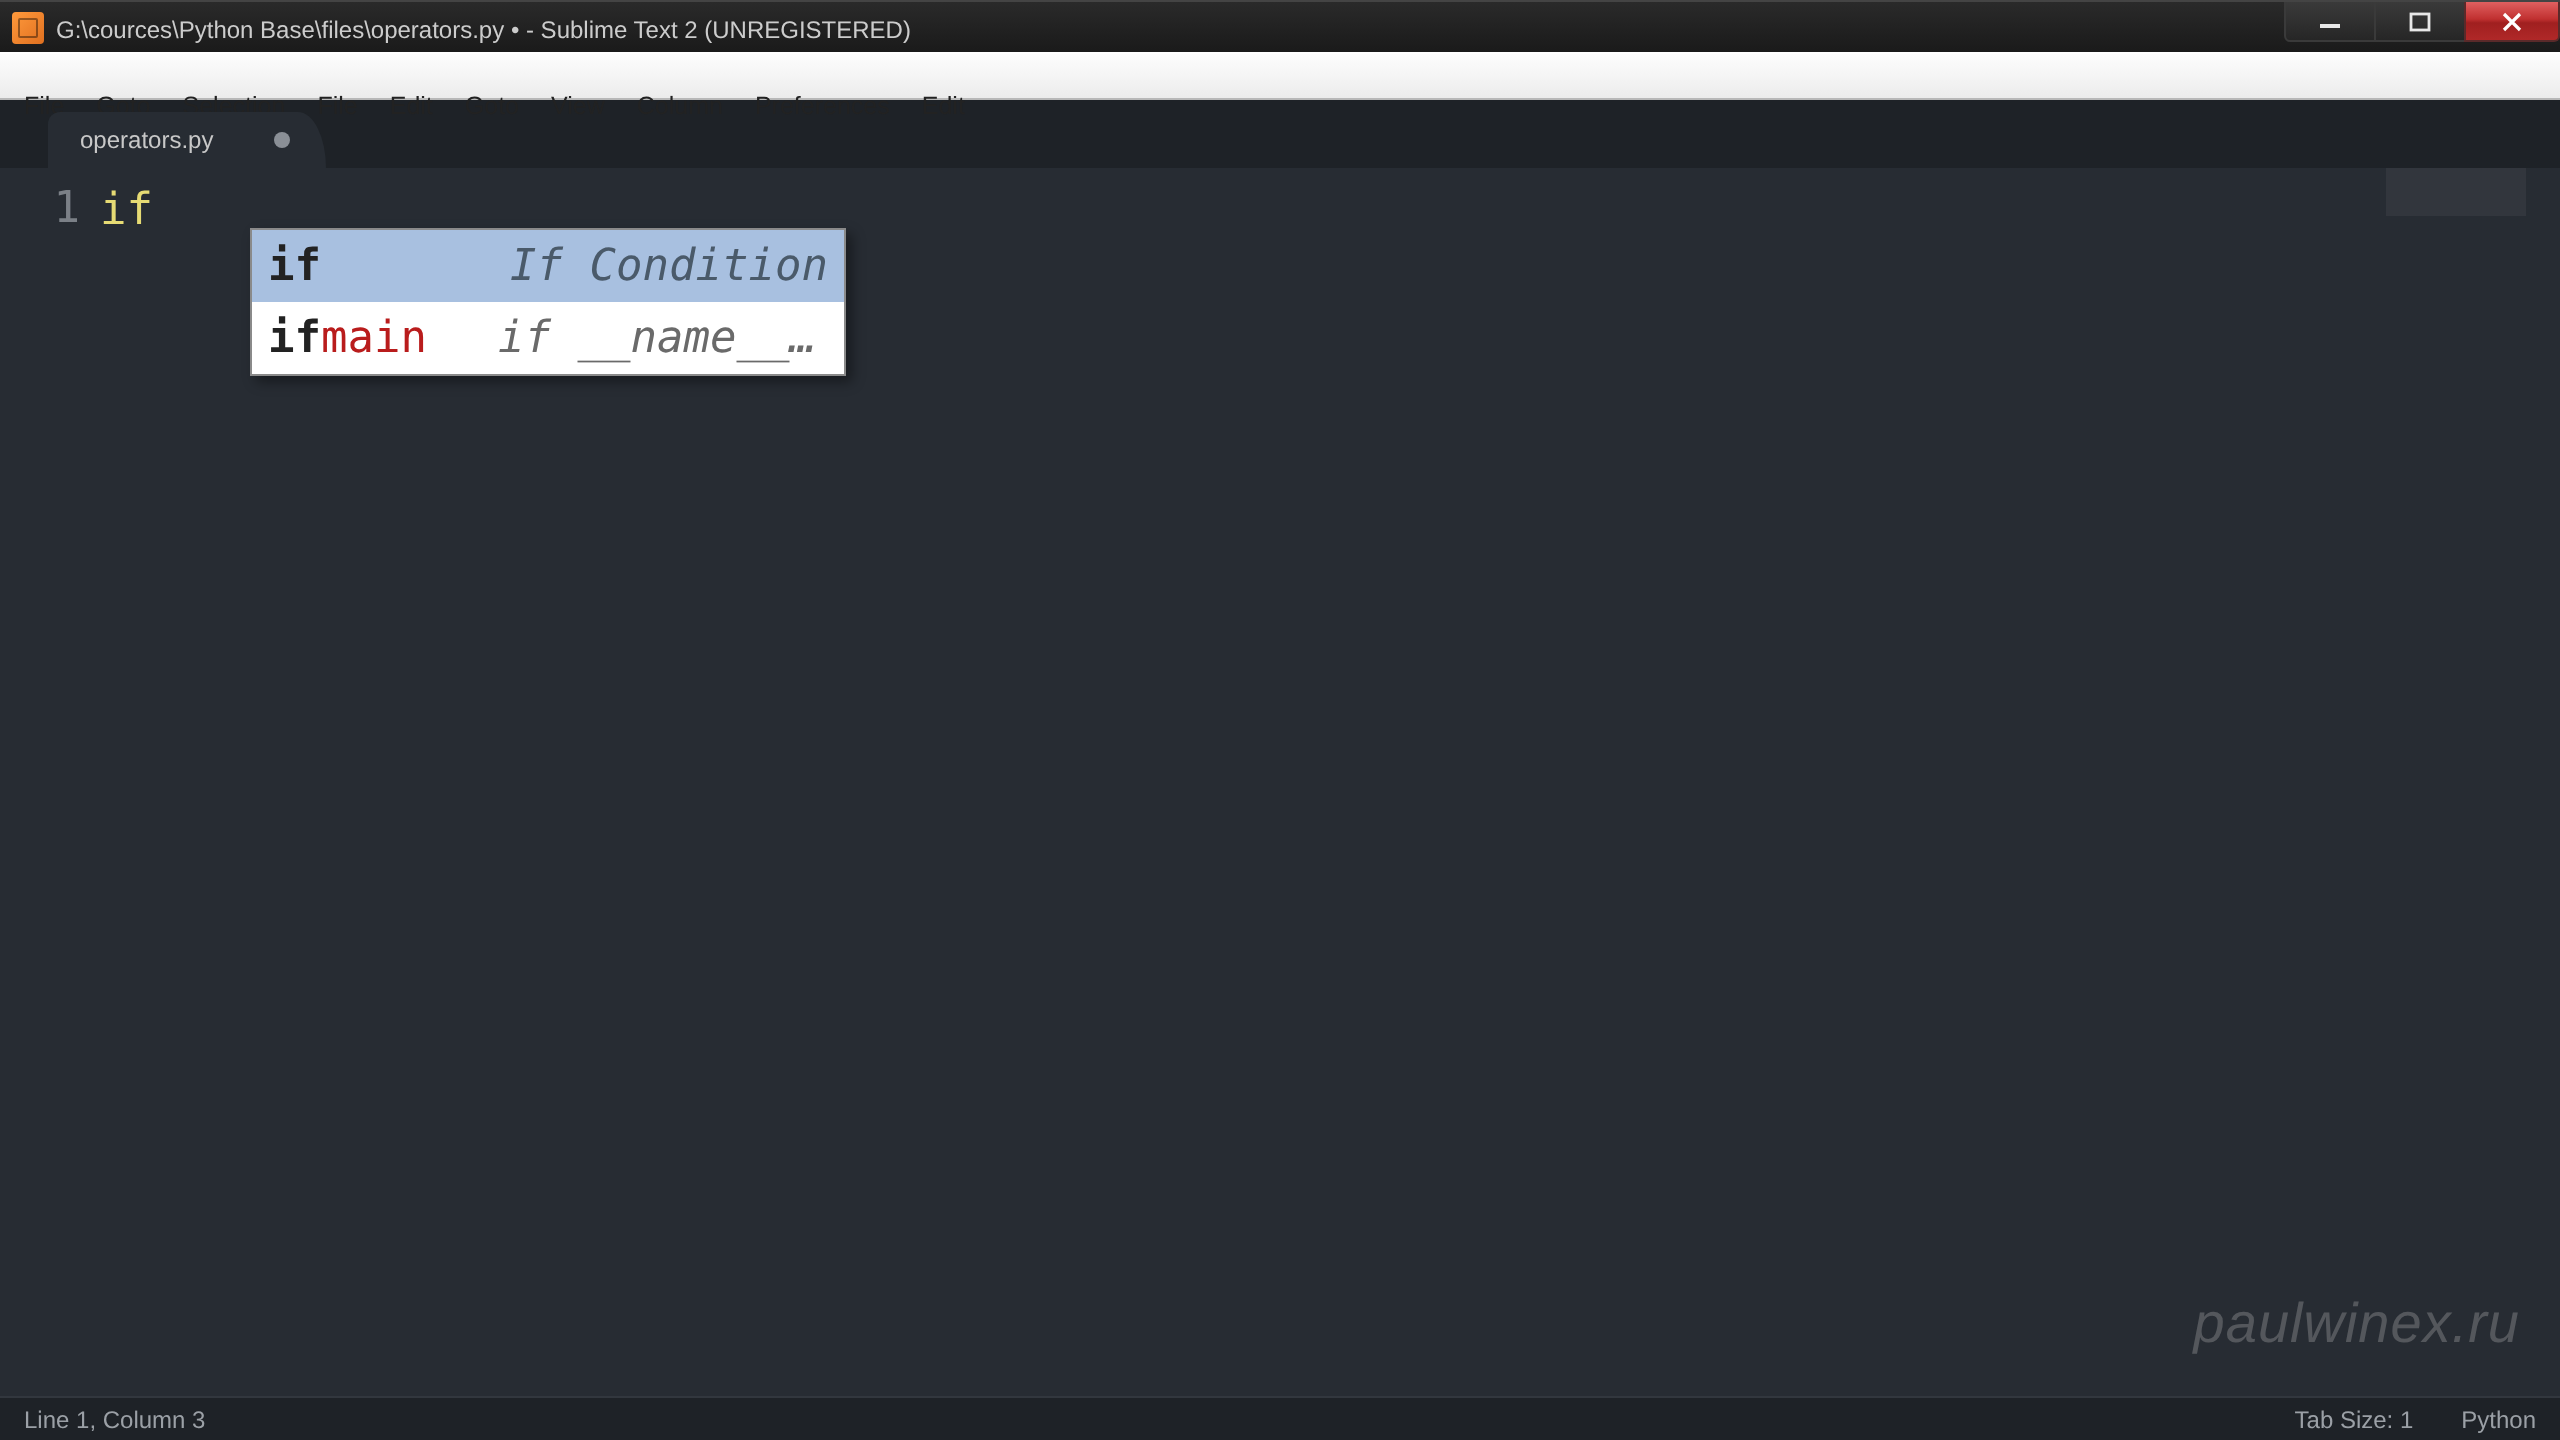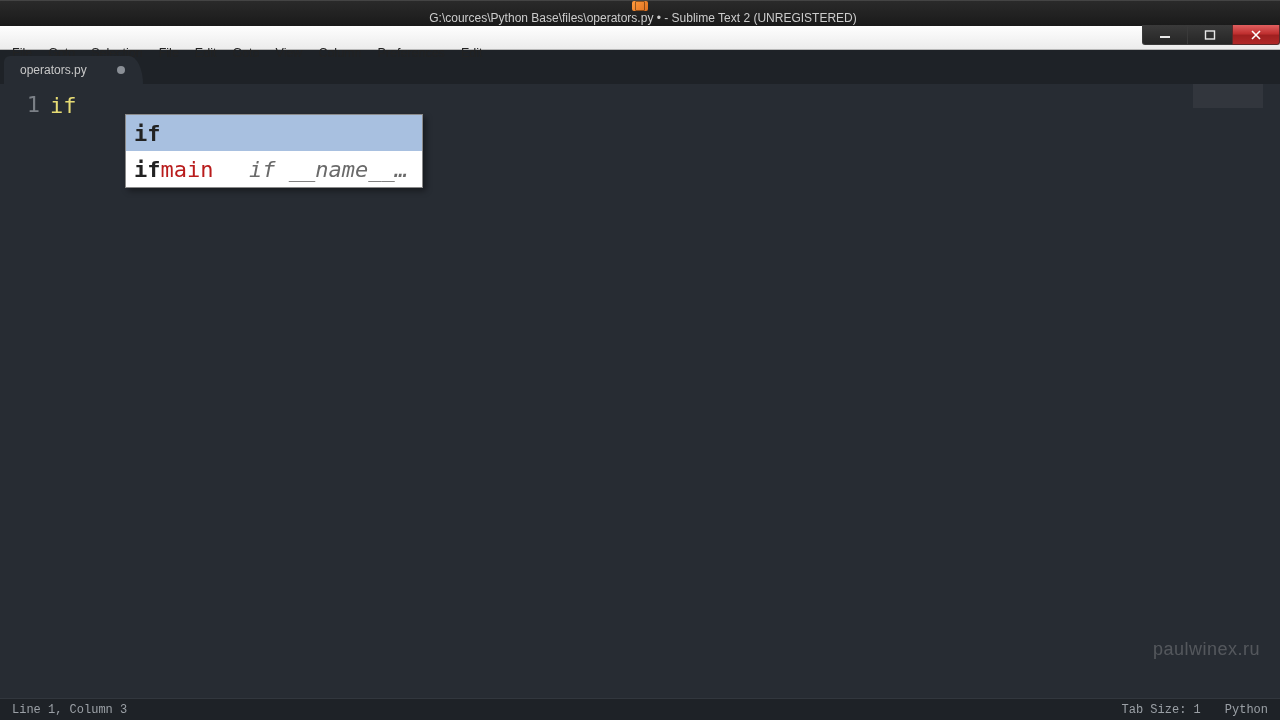--- a/index.html
+++ b/index.html
@@ -1,35 +1,35 @@
 <!DOCTYPE html>
 <html><head>
 <meta charset="utf-8">
 <style>
 * { margin:0; padding:0; box-sizing:border-box; }
 html,body { width:1280px; height:720px; overflow:hidden; font-family:"Segoe UI",Tahoma,sans-serif; background:#000; }
 
 
-.titlebar { height:26px; background:linear-gradient(#2a2a2a,#1a1a1a); display:flex; align-items:center; padding:0 0 4px 6px; color:#ccc; font-size:12px; border-top:1px solid #444;flex-direction:column; }
+.titlebar { height:26px; background:linear-gradient(#2a2a2a,#1a1a1a); display:flex; align-items:flex-end; padding:0 0 4px 6px; color:#ccc; font-size:12px; border-top:1px solid #444; }
 .titlebar .icon { width:16px; height:16px; background:linear-gradient(135deg,#ff9a3c,#e07020); margin-right:6px; border-radius:2px; display:flex; align-items:center; justify-content:center; }
 .titlebar .icon::after{content:"";width:8px;height:8px;border:1px solid rgba(0,0,0,.4);border-radius:1px;}
 .titlebar .title-text { flex:0 0 auto; }
 .winbtns { margin-left:auto; display:flex; height:100%; }
 .winbtn { width:46px; height:20px; margin-top:0; display:flex; align-items:center; justify-content:center; border:1px solid #3a3a3a; border-top:none; background:linear-gradient(#3a3a3a,#262626); margin-left:-1px; }
 .winbtn svg { width:12px; height:10px; }
 .winbtn.min { border-bottom-left-radius:3px; }
 .winbtn.close { background:linear-gradient(#e06060,#c03030 45%,#a02020 55%,#b02828); border-color:#5a2a2a; border-bottom-right-radius:3px; width:48px; }
 .winbtn.max { }
 
 
 .menubar { height:24px; background:linear-gradient(#fdfdfd,#ececec); border-top:1px solid #fff; border-bottom:1px solid #b8b8b8; display:flex; align-items:center; padding:0 4px; font-size:12.5px; color:#222; }
 .menubar .mitem { padding:2px 8px; cursor:default;margin-top:30px; }
 
 
-.tabstrip { height:34px; background:#1e2227; display:flex; align-items:flex-end; padding:0 4px; }
+.tabstrip { height:34px; background:#1e2227; display:flex; align-items:flex-end; padding:0 24px; }
 .tab { height:28px; display:flex; align-items:center; gap:30px; padding:0 18px 0 16px; color:#c8c8c8; font-size:12px; background:#272c33; border-top-left-radius:6px; border-top-right-radius:14px 28px; position:relative; }
 .tab .dot { width:8px; height:8px; border-radius:50%; background:#8a8f96; }
 .tab .label { }
 
 
 .editor-wrap { position:relative; height:calc(720px - 26px - 24px - 34px - 22px); display:flex; background:#272c33; }
 .gutter { width:50px; background:#272c33; color:#7b8087; font-family:Consolas,monospace; font-size:22px; text-align:right; padding:8px 10px 0 0; user-select:none; }
 .code { flex:1; position:relative; font-family:Consolas,monospace; font-size:22px; color:#e6e6e6; padding-top:8px; }
 .code .kw { color:#e6db74; }
 .code .line1 { line-height:28px; }
@@ -40,23 +40,23 @@
 .ac { position:absolute; left:75px; top:30px; background:#fff; border:1px solid #8a8a8a; font-family:Consolas,monospace; font-size:22px; box-shadow:3px 3px 6px rgba(0,0,0,.4); }
 .ac-row { display:flex; align-items:center; height:36px; padding:0 8px; gap:0; width:296px; }
 .ac-row.sel { background:#a8c0e0; }
 .ac-row .trig { font-weight:bold; color:#222; }
 .ac-row .trig2 { color:#b91c1c; }
 .ac-row .desc { margin-left:auto; font-style:italic; color:#6a6a6a; }
 .ac-row.sel .desc { color:#4a5a6a; }
 .ac-row .truncate { white-space:nowrap; overflow:hidden; text-overflow:ellipsis; max-width:165px; }
 
 
-.statusbar { height:22px; background:#1e2227; border-top:1px solid #32373e; display:flex; align-items:center; color:#9ba0a6; font-size:12px; padding:0 12px; gap:24px;font-family:Liberation Mono, monospace; }
+.statusbar { height:22px; background:#1e2227; border-top:1px solid #32373e; display:flex; align-items:center; color:#9ba0a6; font-size:12px; padding:0 12px; gap:24px; }
 .statusbar .spacer { flex:1; }
-.watermark { position:absolute; right:20px; bottom:38px; color:rgba(200,200,200,.28); font-size:18px; font-family:Arial,sans-serif; letter-spacing:.5px; pointer-events:none; }
+.watermark { position:absolute; right:20px; bottom:20px; color:rgba(200,200,200,.28); font-size:28px; font-family:Arial,sans-serif; letter-spacing:.5px; pointer-events:none;font-style:italic; }
 </style>
 </head>
 <body>
 
 <div class="titlebar">
   <span class="icon"></span>
   <span class="title-text">G:\cources\Python Base\files\operators.py • - Sublime Text 2 (UNREGISTERED)</span>
   <div class="winbtns">
     <div class="winbtn min">
       <svg viewBox="0 0 12 10">
@@ -100,20 +100,21 @@
   <div class="gutter">
     <div>1</div>
   </div>
   <div class="code">
     <div class="line1"><span class="kw">if</span></div>
 
     <div class="ac">
       <div class="ac-row sel">
         <span class="trig">if</span>
         <span class="trig2"></span>
+        <span class="desc">If Condition</span>
       </div>
       <div class="ac-row">
         <span class="trig">if</span>
         <span class="trig2">main</span>
         <span class="desc truncate">if __name__ …</span>
       </div>
     </div>
   </div>
   <div class="minimap-thumb"></div>
   <div class="minimap-scroll"></div>

